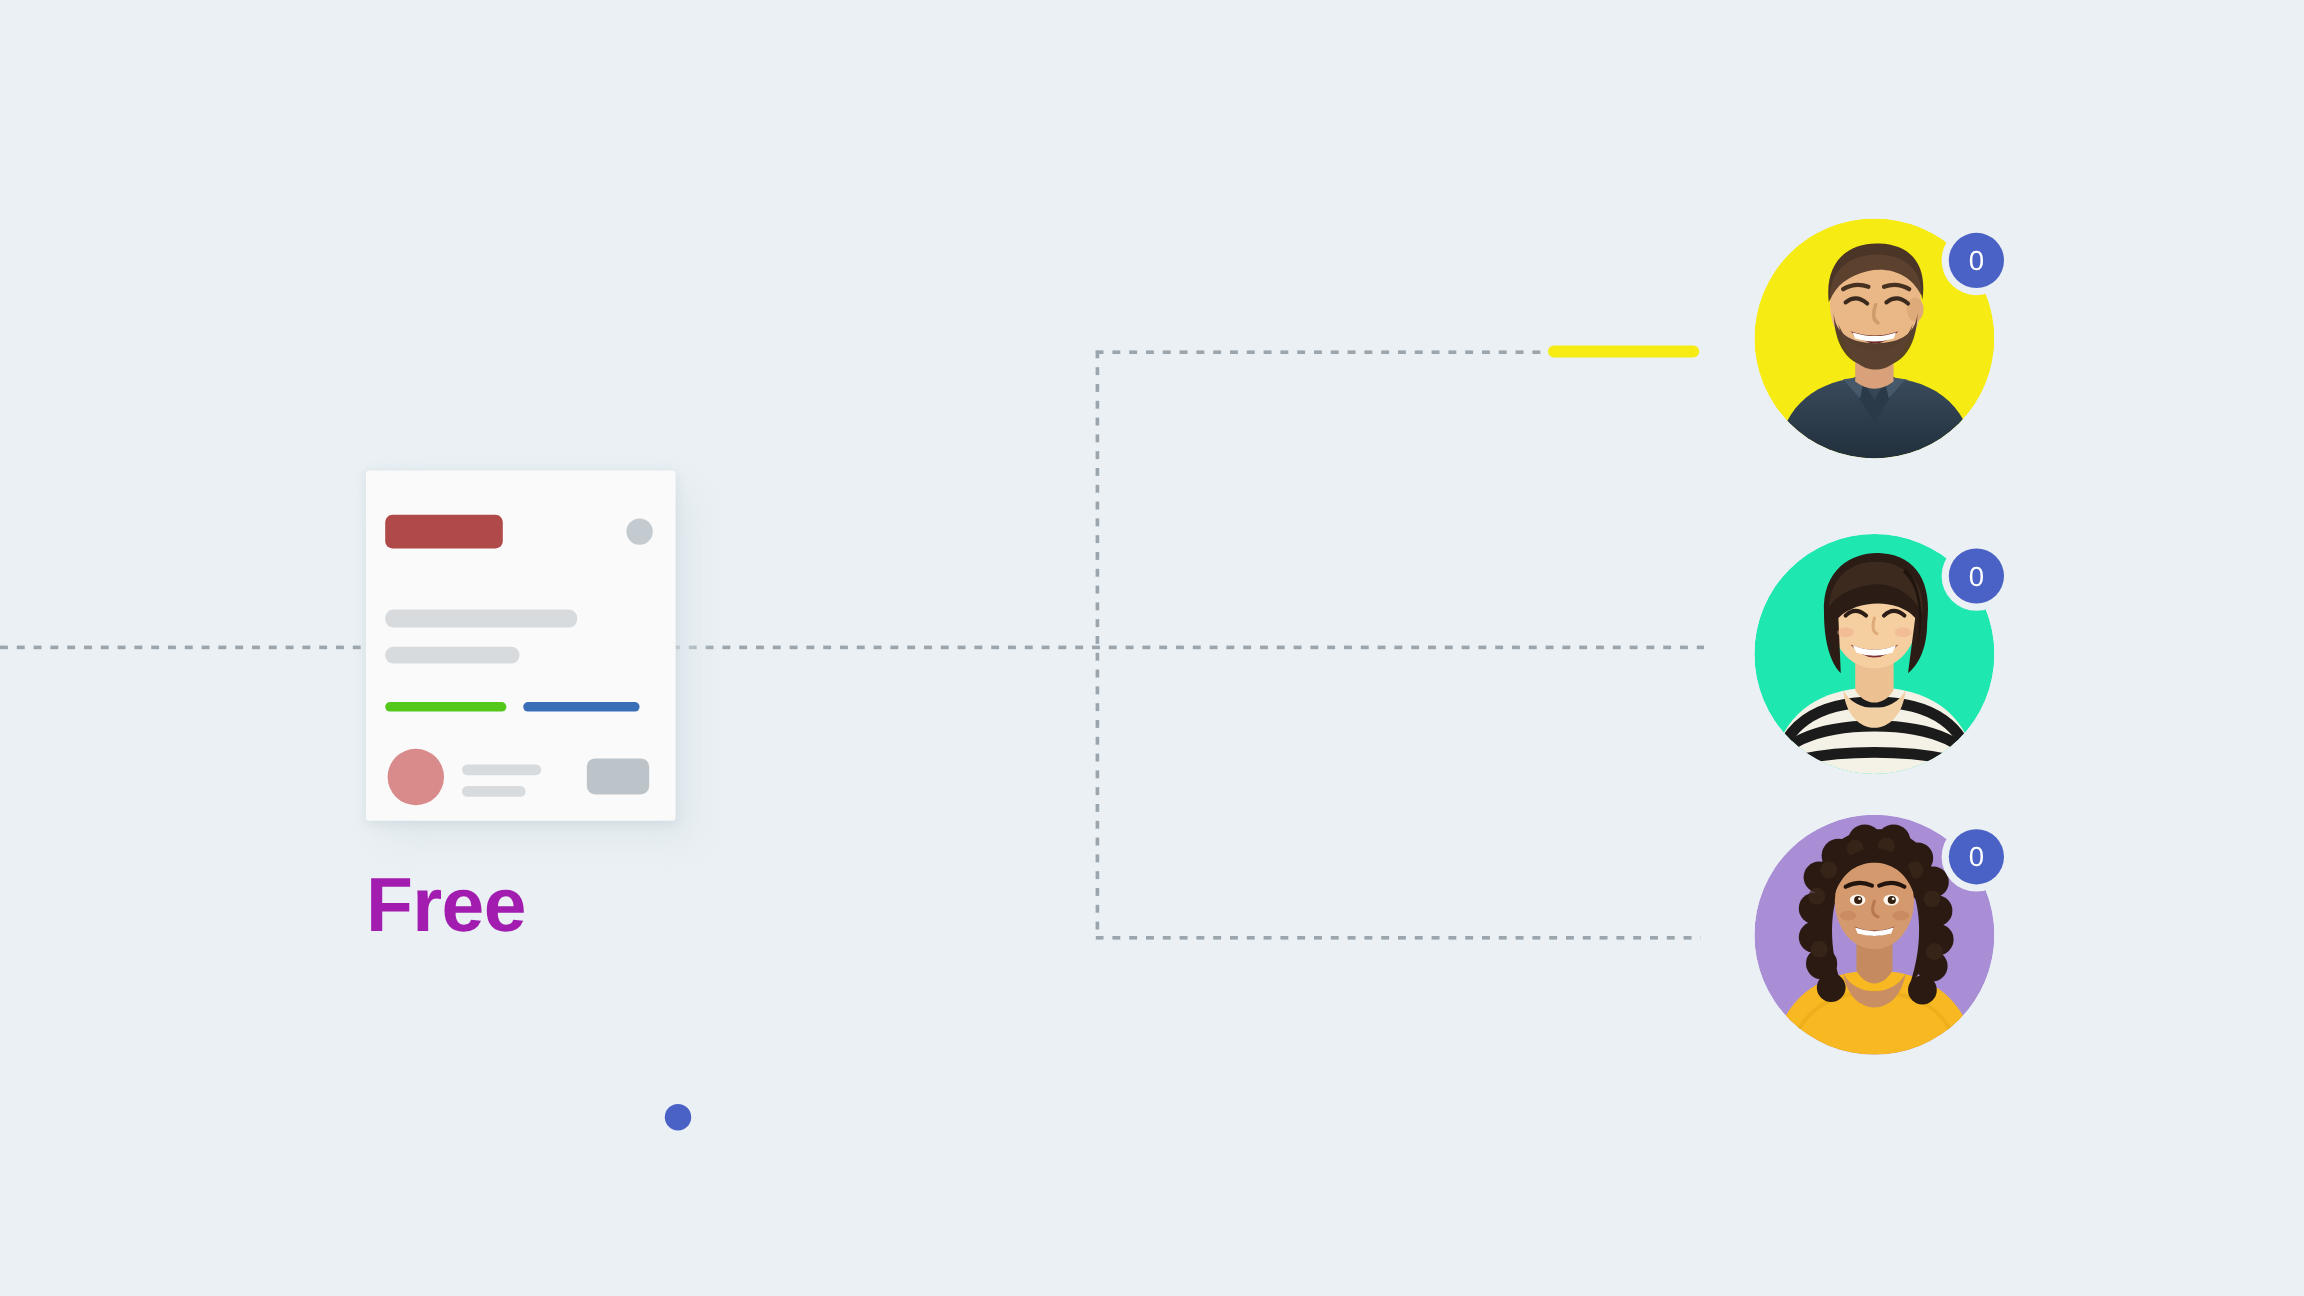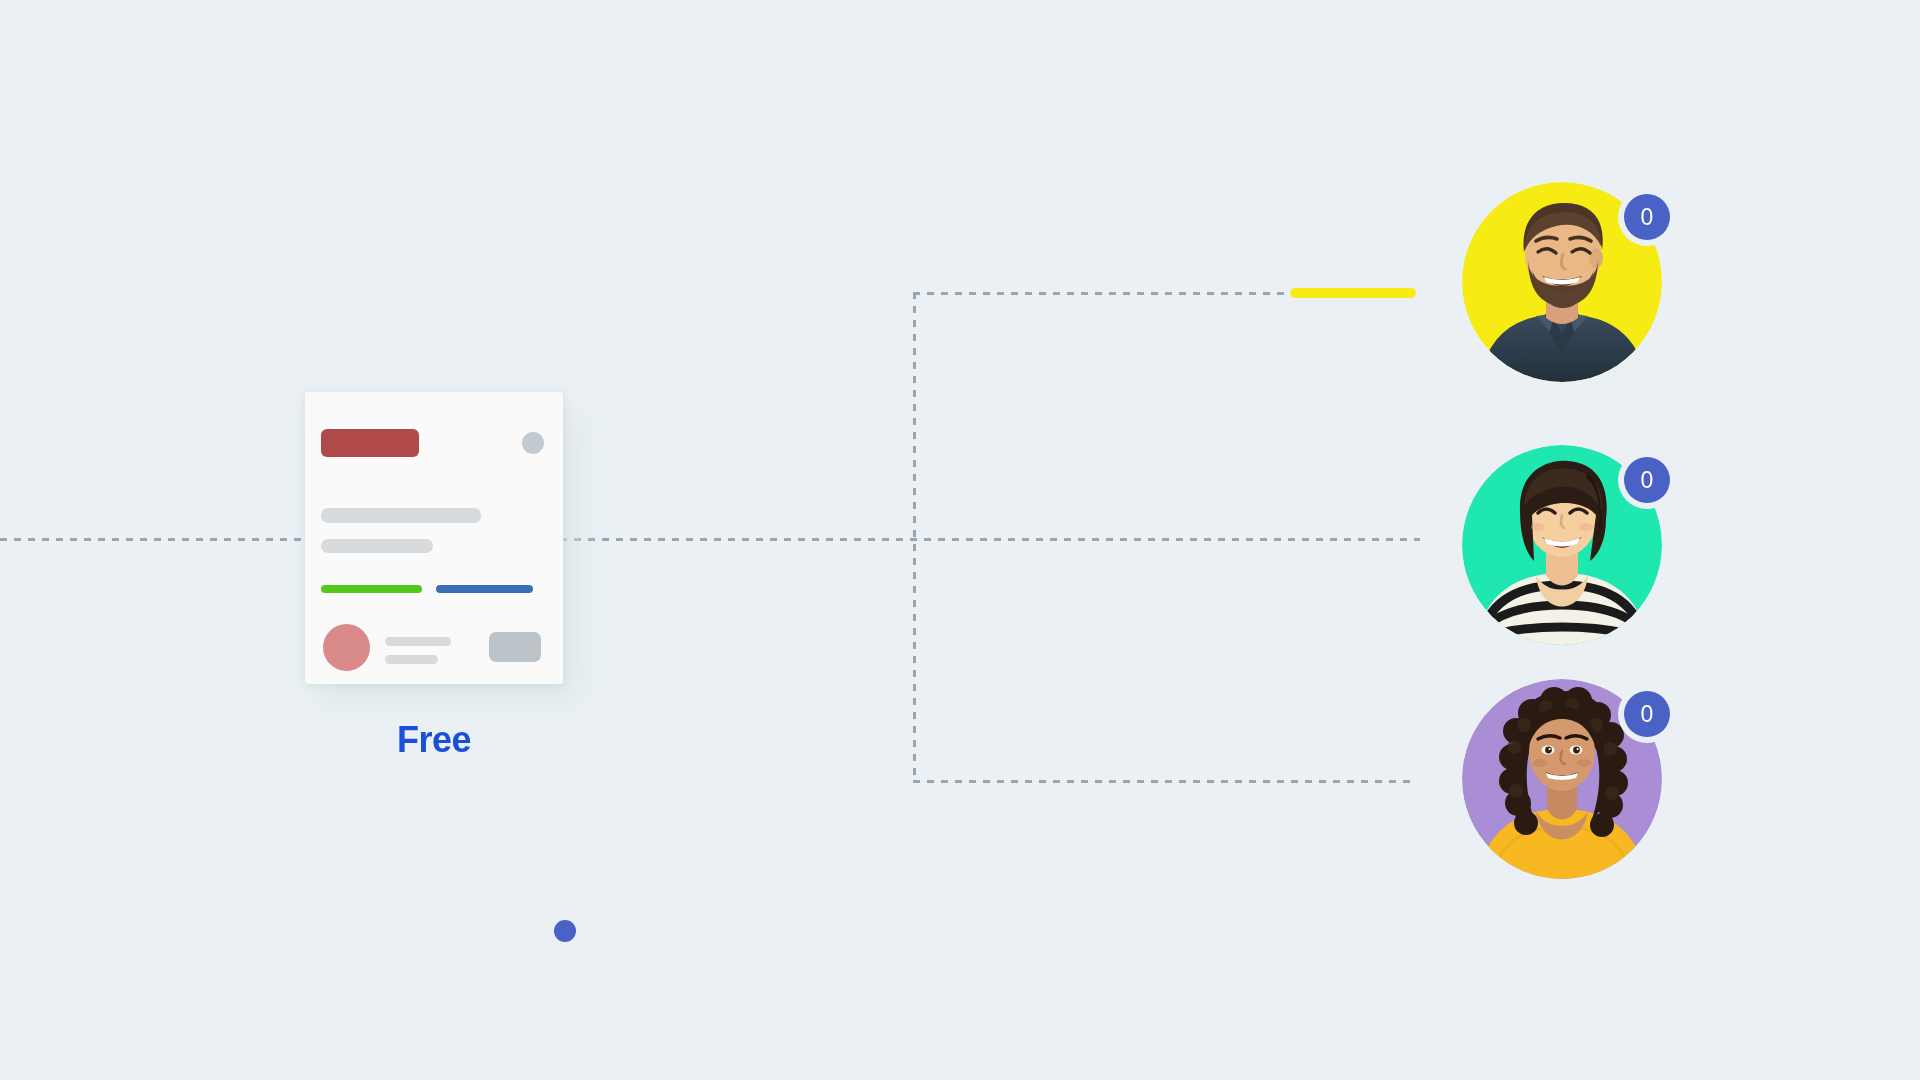--- a/index.html
+++ b/index.html
@@ -186,25 +186,25 @@
     height: 22px;
     border-radius: 50%;
     background: #4a62c5;
   }
 
   #plan-label {
     position: absolute;
     left: 305px;
     top: 722px;
     width: 258px;
-    text-align: center;
-    font-size: 36px;
+    text-align: left;
+    font-size: 64px;
     font-weight: 700;
     letter-spacing: -.5px;
-    color: #1d4ed8;
+    color: #a21caf;
     line-height: 1;
   }
 
   
   .avatar-node {
     position: absolute;
     width: 200px;
     height: 200px;
   }
   .avatar-circle {

